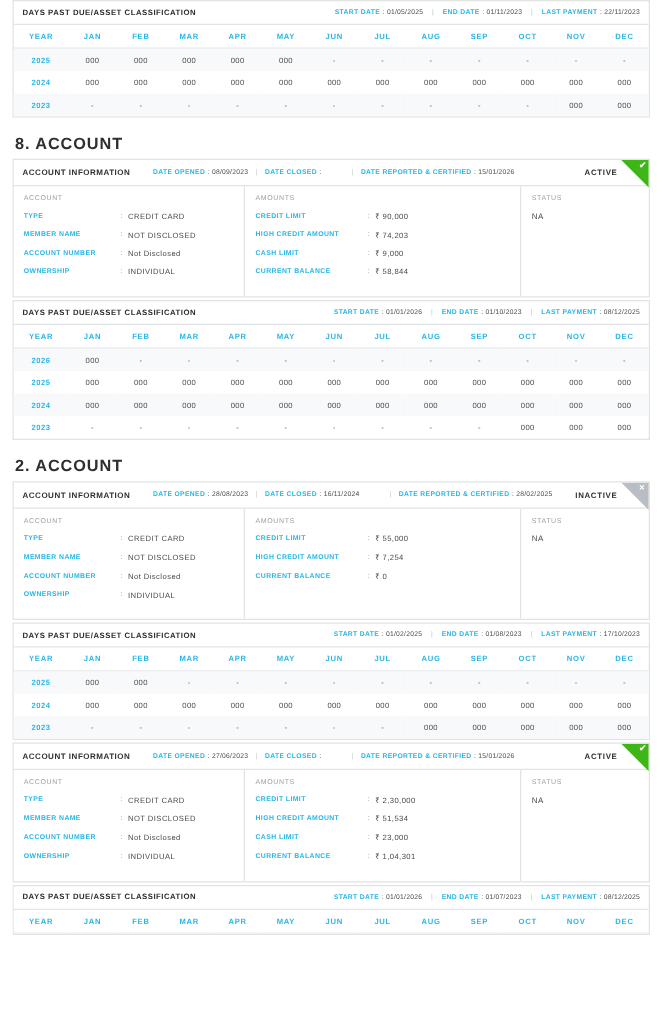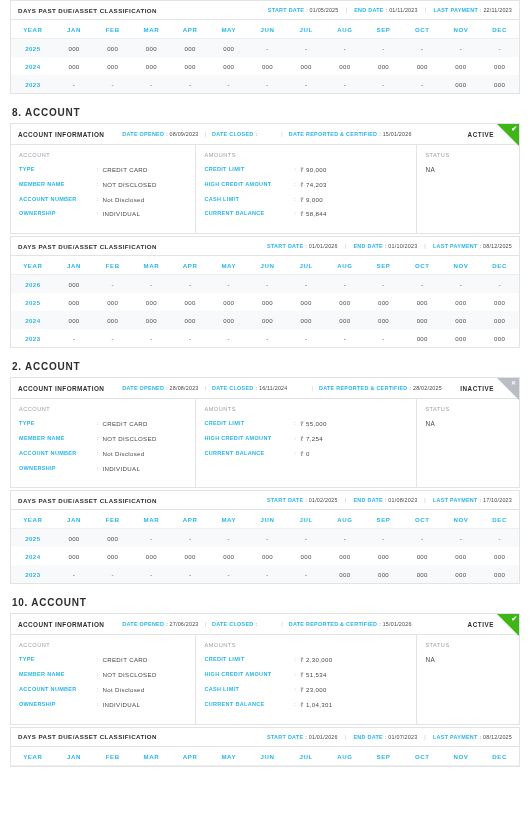--- a/index.html
+++ b/index.html
@@ -13,21 +13,21 @@
 
   
   .card {
     border: 1px solid #e2e3e5;
     background: #fff;
     width: 100%;
   }
 
   
   .section-heading {
-    font-size: 10px;
+    font-size: 13px;
     font-weight: bold;
     letter-spacing: .75px;
     color: #2f2f2f;
     margin: 13px 0 5px 2px;
   }
 
   
   .dpd-card { margin-bottom: 2px; }
   .dpd-head {
     display: flex;
@@ -641,21 +641,20 @@
               <td>000</td>
               <td>000</td>
               <td>000</td>
               <td>000</td>
               <td>000</td>
             </tr>
           </tbody>
         </table>
       </div>
     </div>
-    <div class="section-heading">10. ACCOUNT</div>
     <div class="card acct-card">
       <div class="corner-flag ">
         <span class="tri"></span>
         <span class="glyph">✔</span>
       </div>
       <div class="acct-head">
         <span class="title">ACCOUNT INFORMATION</span>
         <span class="gap-a"></span>
         <span class="field">
           <span class="lbl">DATE OPENED</span>

